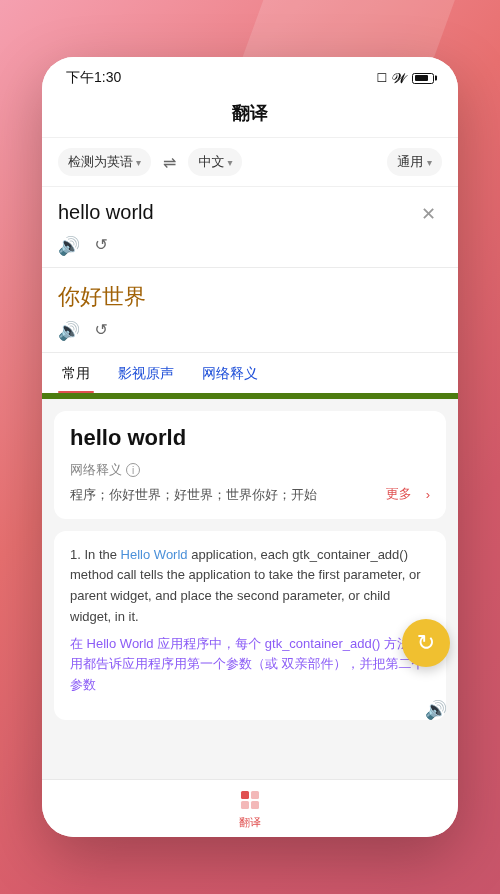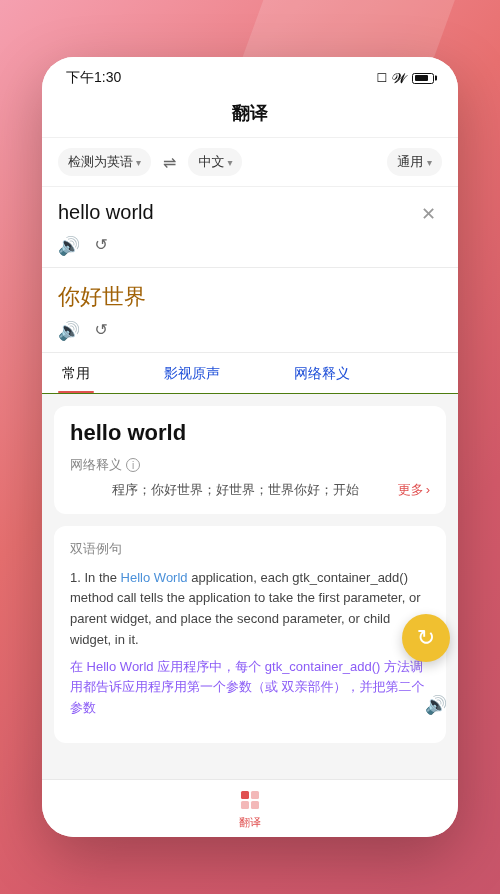--- a/index.html
+++ b/index.html
@@ -190,22 +190,21 @@
     .output-actions {
       display: flex;
       gap: 14px;
       margin-top: 8px;
     }
     
     .tabs {
       background: #ffffff;
       display: flex;
       padding: 0 16px;
-      border-bottom: 1px solid #4d7c0f;
-      gap: 46px;
+      border-bottom: 6px solid #4d7c0f;
     }
     .tab {
       padding: 12px 4px 10px;
       font-size: 14px;
       color: #1d4ed8;
       margin-right: 20px;
       cursor: pointer;
       position: relative;
     }
     .tab.active {
@@ -253,38 +252,37 @@
       border: 1.5px solid #999;
       border-radius: 50%;
       display: inline-flex;
       align-items: center;
       justify-content: center;
       font-size: 10px;
       color: #999;
     }
     .definition-row {
       display: flex;
-      align-items: center;
+      align-items: flex-start;
       justify-content: space-between;
-      margin-left: 42px;
     }
     .definition-text {
       font-size: 13px;
       color: #555;
       flex: 1;
       line-height: 1.5;
     }
     .more-btn {
       font-size: 13px;
       color: #e05050;
       cursor: pointer;
       white-space: nowrap;
       display: flex;
       align-items: center;
-      gap: 2px;
+      gap: 14px;
     }
     
     .example-section {
       background: #ffffff;
       border-radius: 12px;
       padding: 14px 16px;
       margin-bottom: 12px;
     }
     .section-label {
       font-size: 13px;
@@ -445,21 +443,20 @@
       <div class="definition-row">
         <span class="definition-text">程序；你好世界；好世界；世界你好；开始</span>
         <span class="more-btn">
           <span>更多</span>
           <span> ›</span>
         </span>
       </div>
     </div>
 
     <div class="example-section">
-      <div class="section-label">双语例句</div>
 
       <div class="example-item">
         <div class="example-en">
           <span>1. </span><span>In the </span><span class="highlight-blue">Hello World</span><span> application, each gtk_container_add() method call tells the application to take the first parameter, or parent widget, and place the second parameter, or child widget, in it.</span>
         </div>
         <div class="example-cn">在 Hello World 应用程序中，每个 gtk_container_add() 方法调用都告诉应用程序用第一个参数（或 双亲部件），并把第二个参数</div>
       </div>
     </div>
 
     <div class="fab-btn" style="position:absolute; right:8px; top:220px;">

